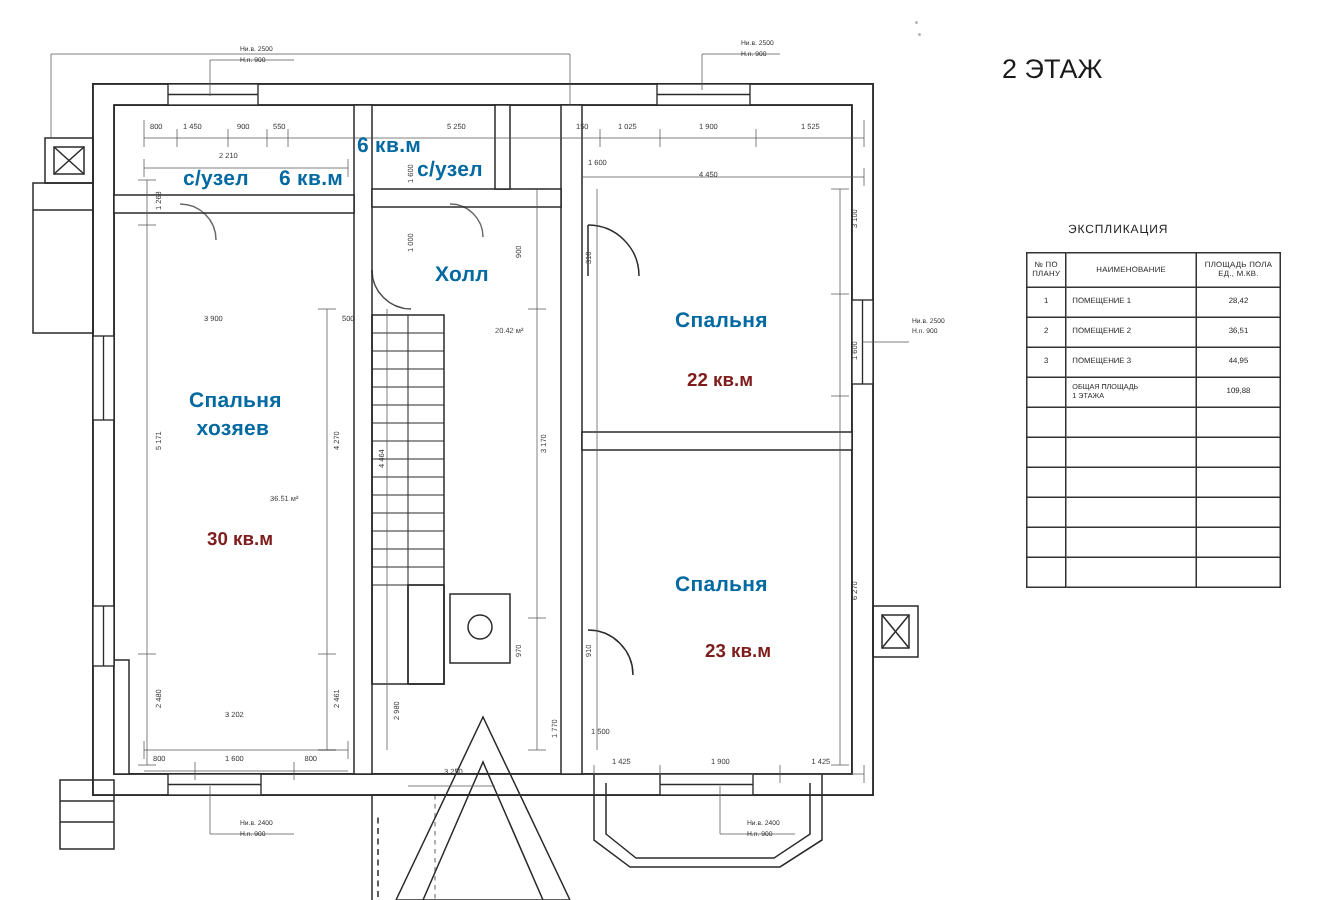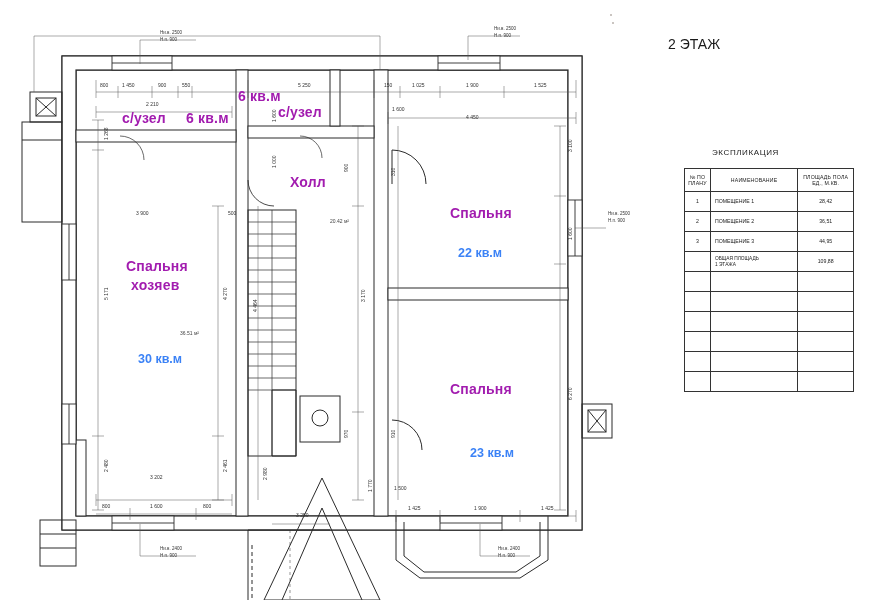--- a/index.html
+++ b/index.html
@@ -29,31 +29,31 @@
     width: 882px;
     height: 600px;
   }
 
   
   .room-label {
     position: absolute;
     font-family: "Liberation Sans", sans-serif;
     font-size: 14px;
     font-weight: bold;
-    color: #a21caf;
+    color: #0369a1;
     white-space: nowrap;
     text-align: center;
     letter-spacing: 0.2px;
   }
   .room-area {
     position: absolute;
     font-family: "Liberation Sans", sans-serif;
     font-size: 12.5px;
     font-weight: bold;
-    color: #3b82f6;
+    color: #7f1d1d;
     white-space: nowrap;
     text-align: left;
   }
   .dim-text {
     position: absolute;
     font-family: "Liberation Sans", sans-serif;
     font-size: 5px;
     color: #333;
     white-space: nowrap;
   }
@@ -75,21 +75,21 @@
     font-size: 5px;
     color: #444;
     white-space: nowrap;
   }
 
   
   .floor-title {
     position: absolute;
     left: 668px;
     top: 36px;
-    font-size: 14px;
+    font-size: 18px;
     color: #1a1a1a;
     font-family: "Liberation Sans", sans-serif;
     white-space: nowrap;
   }
   .expl-title {
     position: absolute;
     left: 712px;
     top: 148px;
     font-size: 8px;
     letter-spacing: 0.6px;
@@ -343,21 +343,21 @@
 
   <div class="room-label" style="left:126px; top:258px;">Спальня</div>
   <div class="room-label" style="left:131px; top:277px;">хозяев</div>
   <div class="room-area" style="left:138px; top:352px;">30 кв.м</div>
   <div class="area-mark" style="left:180px; top:330px;">36.51 м²</div>
 
   <div class="room-label" style="left:450px; top:205px;">Спальня</div>
   <div class="room-area" style="left:458px; top:246px;">22 кв.м</div>
 
   <div class="room-label" style="left:450px; top:381px;">Спальня</div>
-  <div class="room-area" style="left:470px; top:446px;">23 кв.м</div>
+  <div class="room-area" style="left:470px; top:427px;">23 кв.м</div>
 
   <div class="tiny-note" style="left:160px; top:30px;">Ни.в. 2500</div>
   <div class="tiny-note" style="left:160px; top:37px;">Н.п. 900</div>
   <div class="tiny-note" style="left:494px; top:26px;">Ни.в. 2500</div>
   <div class="tiny-note" style="left:494px; top:33px;">Н.п. 900</div>
   <div class="tiny-note" style="left:608px; top:211px;">Ни.в. 2500</div>
   <div class="tiny-note" style="left:608px; top:218px;">Н.п. 900</div>
   <div class="tiny-note" style="left:160px; top:546px;">Ни.в. 2400</div>
   <div class="tiny-note" style="left:160px; top:553px;">Н.п. 900</div>
   <div class="tiny-note" style="left:498px; top:546px;">Ни.в. 2400</div>

